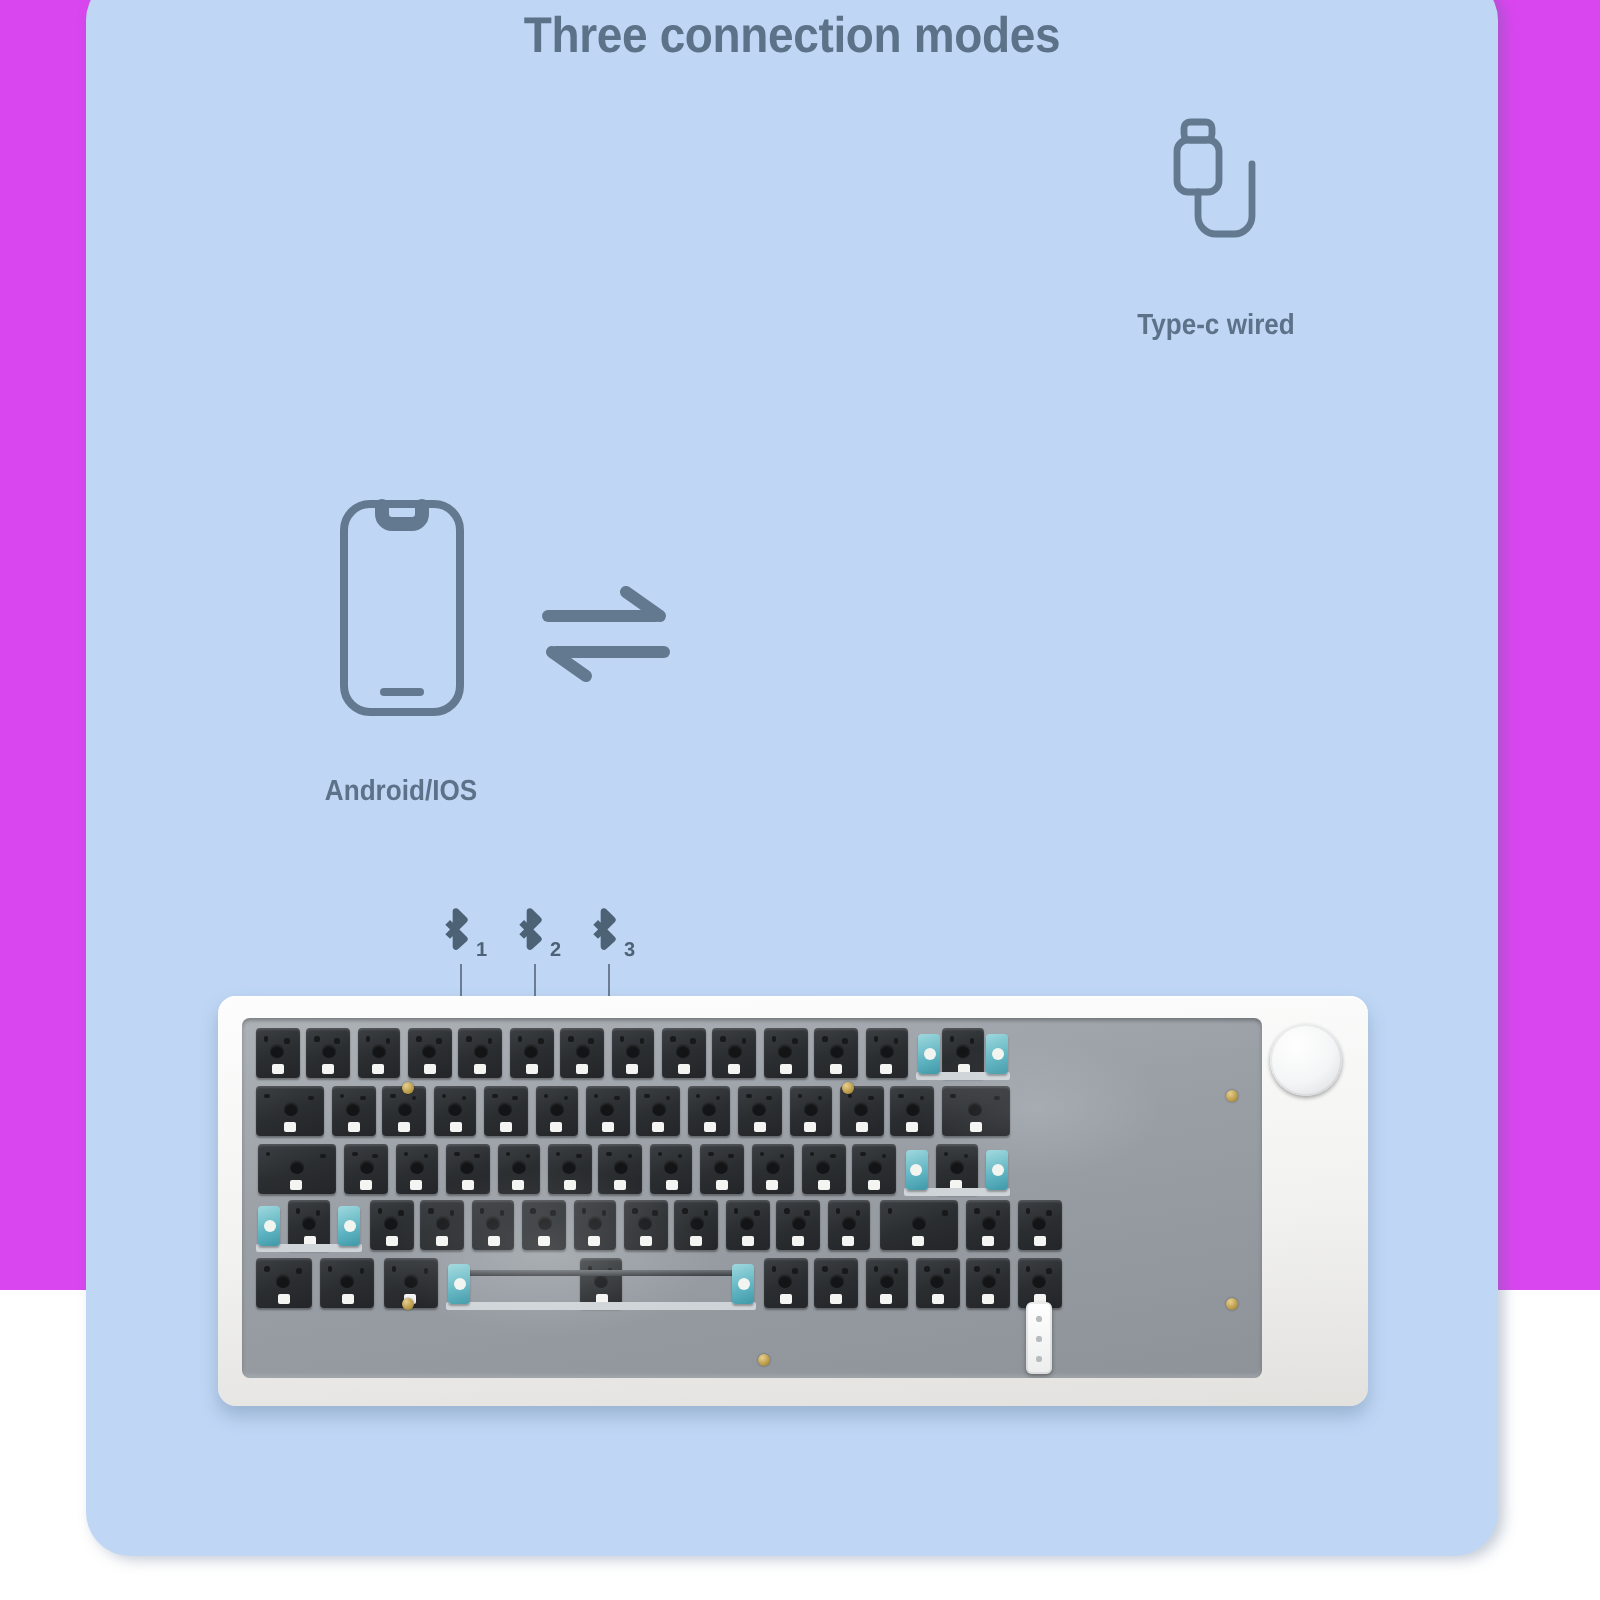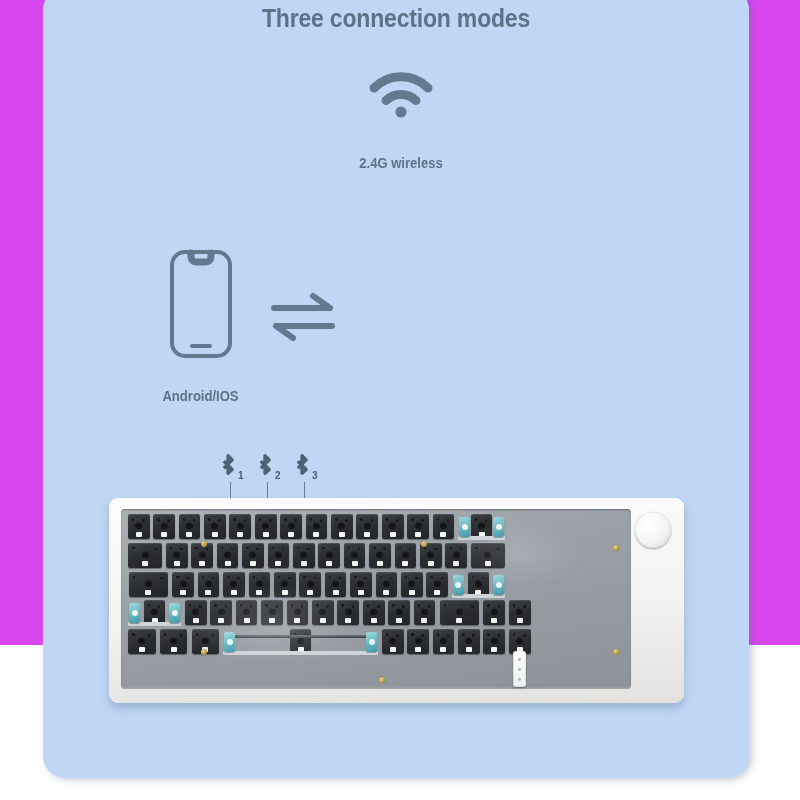--- a/index.html
+++ b/index.html
@@ -317,31 +317,33 @@
 <body>
 
 <div id="stage">
   <div class="card">
 
     <div class="title">Three connection modes</div>
 
     <div class="modes">
 
 
-      <div class="mode" id="mode-wifi">
+
+      <div class="mode" id="mode-usb">
         <div class="glyph">
-          <svg width="66" height="50" viewBox="0 0 66 50" aria-hidden="true">
-            <path d="M6 19 A38 38 0 0 1 60 19" fill="none" stroke="#63798f" stroke-width="9" stroke-linecap="round"></path>
-            <path d="M18 31.5 A22 22 0 0 1 48 31.5" fill="none" stroke="#63798f" stroke-width="9" stroke-linecap="round"></path>
-            <circle cx="33" cy="43" r="5.6" fill="#63798f"></circle>
+          <svg width="52" height="72" viewBox="0 0 52 72" aria-hidden="true">
+            <g fill="none" stroke="#63798f" stroke-width="3.4" stroke-linecap="round" stroke-linejoin="round">
+              <rect x="10" y="3" width="14" height="9" rx="3"></rect>
+              <rect x="6.5" y="12" width="21" height="26" rx="5.5"></rect>
+              <path d="M17 38 L17 50 A9 9 0 0 0 26 59 L35 59 A9 9 0 0 0 44 50 L44 24"></path>
+            </g>
           </svg>
         </div>
-        <div class="caption">2.4G wireless</div>
+        <div class="caption">Type-c wired</div>
       </div>
-
     </div>
 
     <div class="devices">
 
       <div class="device" id="device-mobile">
         <div class="glyph">
           <svg width="72" height="112" viewBox="0 0 72 112" aria-hidden="true">
             <g fill="none" stroke="#63798f" stroke-width="4" stroke-linecap="round" stroke-linejoin="round">
               <rect x="7" y="4" width="58" height="104" rx="13"></rect>
               <path d="M26 5 L26 9 A5 5 0 0 0 31 14 L41 14 A5 5 0 0 0 46 9 L46 5" stroke-width="7"></path>

